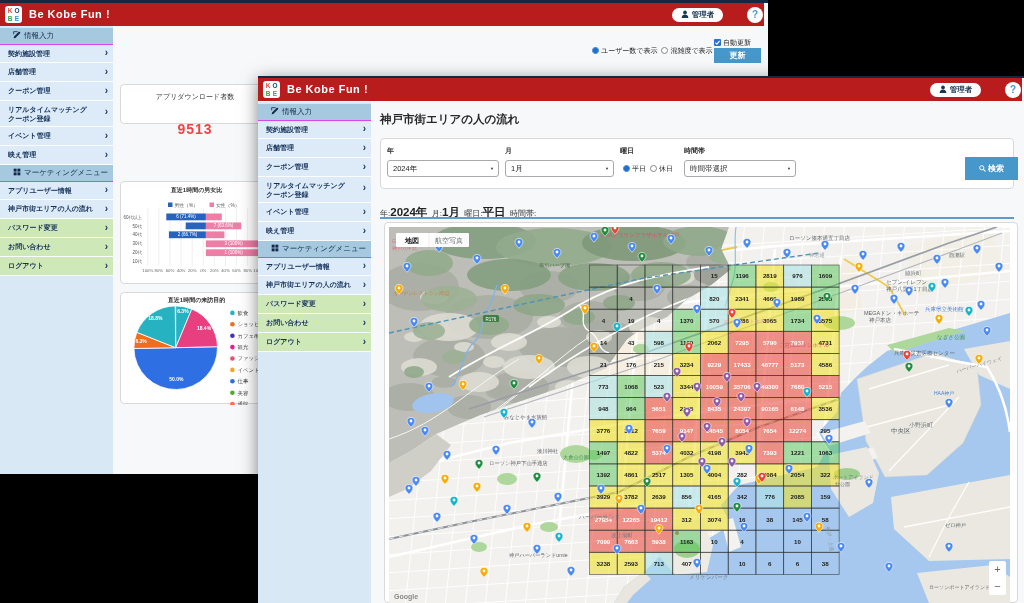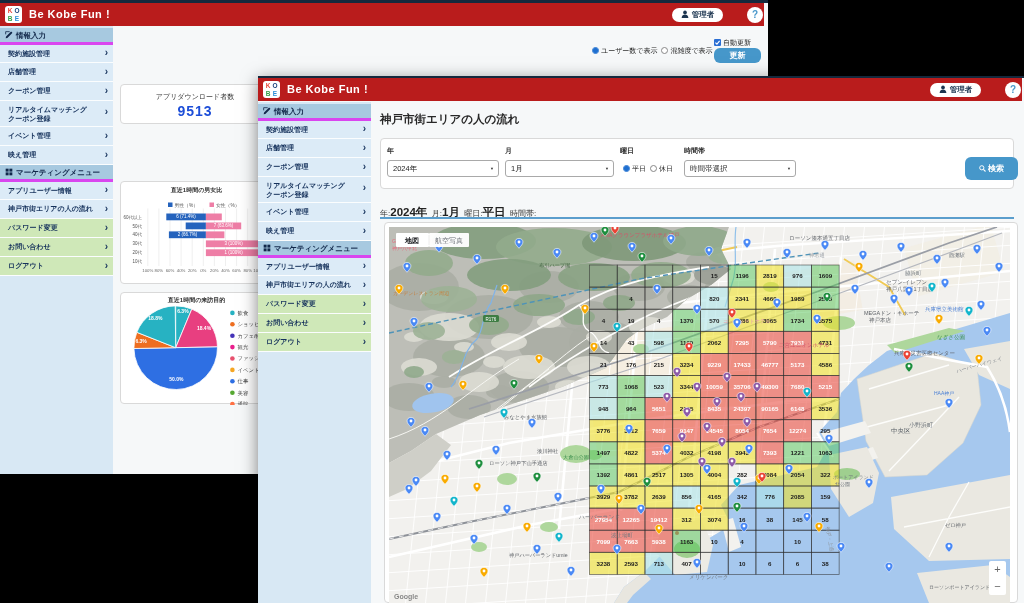--- a/index.html
+++ b/index.html
@@ -5,29 +5,29 @@
 .win{position:absolute;background:#f6f8f9;box-shadow:0 4px 16px rgba(0,0,0,.5)}
 .tops{position:absolute;left:0;top:0;right:0;background:#15293d}
 .hd{position:absolute;left:0;right:4px;height:23px;background:#b91c1c}
 .logo{position:absolute;left:5px;top:3px;width:17px;height:17px;background:#fff;border-radius:3px;font-size:6.5px;font-weight:bold;line-height:8px;text-align:center;padding-top:1px}
 .logo span{display:inline-block;width:7px}
 .lk{color:#e8483b}.lo{color:#17407c}.lb{color:#34a04a}.le{color:#2b8fd8}
 .htitle{position:absolute;left:29px;top:0;height:23px;line-height:23px;color:#fff;font-size:11px;font-weight:bold;letter-spacing:.5px}
 .pill{position:absolute;left:672px;top:4.5px;width:51px;height:14px;background:#fff;border-radius:8px;font-size:7.5px;font-weight:bold;color:#1c3550;text-align:center;line-height:14px}
 .qc{position:absolute;left:747px;top:3.5px;width:16px;height:16px;background:#fff;border-radius:50%;text-align:center;line-height:16px;font-size:10px;font-weight:bold;color:#4b99cb}
 .sb{position:absolute;left:0;top:26px;bottom:0;width:113px;background:#d8e8f4;padding-top:2px}
-.sbh{height:16.5px;line-height:16.5px;background:#a7c9e0;font-size:7.5px;font-weight:bold;color:#12284a;padding-left:5px;border-bottom:3px solid #d946ef}
+.sbh{height:16.5px;line-height:16.5px;background:#a7c9e0;font-size:7.5px;font-weight:normal;color:#12284a;padding-left:13px;border-bottom:1px solid #d946ef}
 .sbi{position:relative;height:18.8px;line-height:18px;background:#dcebf7;font-size:7px;font-weight:bold;color:#16325c;padding-left:8px;border-bottom:1px solid #fbfdfe}
 .sbi2{height:26.6px;line-height:9px;padding-top:4px}
 .sbg{background:#cfe8b8}
 .chev{position:absolute;right:5px;top:0;height:100%;display:flex;align-items:center;font-size:10px;color:#16325c;font-weight:bold}
 .sbi2 .chev{align-items:flex-start;padding-top:6px}
 .ct{position:absolute;top:26px;right:0;bottom:0}
 .card{position:absolute;background:#fff;border:1px solid #d9d9d9;border-radius:4px}
-.btn{background:#4697ca;color:#fff;text-align:center;border-radius:6px;font-weight:bold}
+.btn{background:#4697ca;color:#fff;text-align:center;border-radius:0;font-weight:bold}
 .rdot{display:inline-block;width:7px;height:7px;border:1px solid #888;border-radius:50%;margin-right:2px;vertical-align:-1px;background:#fff}
 .rdot.on{border-color:#1e6fd0;background:radial-gradient(circle,#1e6fd0 0 2.2px,#fff 2.6px)}
 .sel{position:absolute;height:17px;background:#fff;border:1px solid #a9a9a9;border-radius:3px;font-size:7.5px;color:#222;line-height:15px;padding-left:5px}
 .car{position:absolute;right:4px;top:0;font-size:4px;color:#333;line-height:16px}
 </style></head><body>
 <div class="win" id="w1" style="left:0;top:0;width:768px;height:474px">
     <div class="tops" style="height:3px"></div>
     <div class="hd" style="top:3px">
       <div class="logo"><span class="lk">K</span><span class="lo">O</span><span class="lb">B</span><span class="le">E</span></div>
       <div class="htitle">Be Kobe Fun !</div>
@@ -62,21 +62,21 @@
     </div>
     <div class="ct" style="left:113px">
       <div style="position:absolute;left:479px;top:20px;font-size:7px;color:#222"><span class="rdot on"></span>ユーザー数で表示&nbsp;&nbsp;<span class="rdot"></span>混雑度で表示</div>
       <div style="position:absolute;left:601px;top:12px;font-size:7px;color:#222"><svg width="7" height="7" viewBox="0 0 10 10" style="vertical-align:-1px;margin-right:2px">
           <rect width="10" height="10" rx="1.5" fill="#2b6fd4"></rect>
           <path d="M2,5.2 L4.2,7.4 L8,2.8" stroke="#fff" stroke-width="1.6" fill="none"></path>
         </svg>自動更新</div>
       <div class="btn" style="position:absolute;left:601px;top:22px;width:47px;height:15px;line-height:15px;font-size:8px">更新</div>
       <div class="card" style="left:7px;top:58px;width:150px;height:40px">
         <div style="text-align:center;font-size:7px;color:#333;margin-top:7px">アプリダウンロード者数</div>
-        <div style="text-align:center;font-size:14px;font-weight:bold;color:#1d4ed8;margin-top:1px;letter-spacing:1px">9513</div>
+        <div style="text-align:center;font-size:14px;font-weight:bold;color:#ef4444;margin-top:19px;letter-spacing:1px">9513</div>
       </div>
       <div class="card" style="left:7px;top:155px;width:150px;height:103px"><svg width="150" height="103" viewBox="0 0 150 103">
           <text x="75.6" y="10" text-anchor="middle" font-size="6" font-weight="bold" fill="#333">直近1時間の男女比</text>
           <rect x="47" y="20.5" width="4.5" height="4.5" fill="#2563bd"></rect>
           <text x="53.5" y="24.8" font-size="4.8" fill="#555">男性（%）</text>
           <rect x="88.5" y="20.5" width="4.5" height="4.5" fill="#ee7ea6"></rect>
           <text x="95" y="24.8" font-size="4.8" fill="#555">女性（%）</text>
           <line x1="26.8" y1="26.5" x2="26.8" y2="84" stroke="#e4e4e4" stroke-width="0.6"></line>
           <line x1="37.9" y1="26.5" x2="37.9" y2="84" stroke="#e4e4e4" stroke-width="0.6"></line>
           <line x1="49.0" y1="26.5" x2="49.0" y2="84" stroke="#e4e4e4" stroke-width="0.6"></line>

